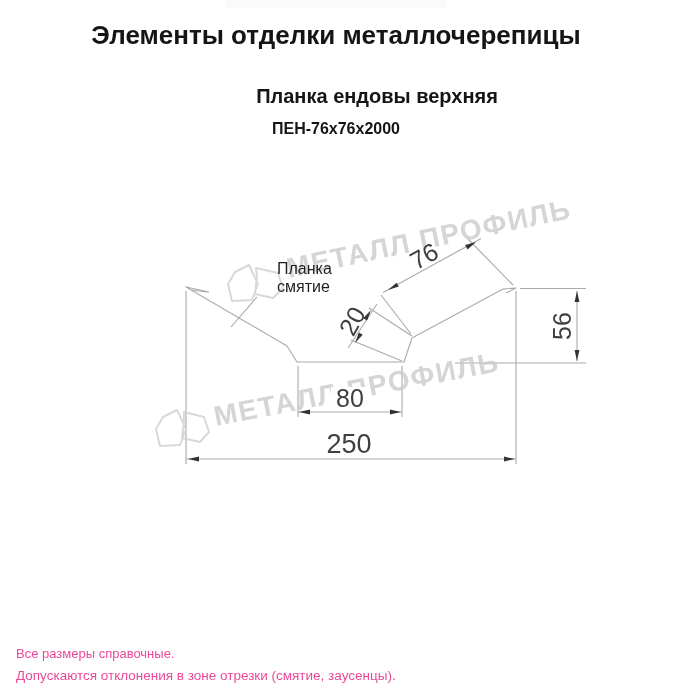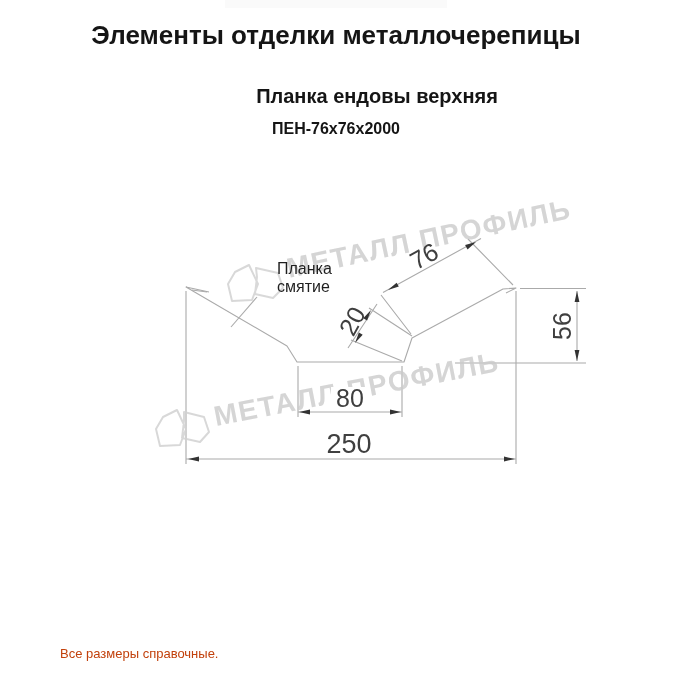--- a/index.html
+++ b/index.html
@@ -21,21 +21,21 @@
     font-size:20px;font-weight:bold;color:#151515;padding-left:32px;
   }
   .model{
     left:0;top:120px;width:672px;text-align:center;
     font-size:16px;font-weight:bold;color:#151515;
   }
   svg.drawing{left:0;top:0;width:700px;height:700px;}
   .face-label{
     left:277px;top:260px;font-size:16px;line-height:17.5px;color:#1f1f1f;
   }
-  .footer{left:16px;top:646px;color:#c2410c;margin-left:44px;}
+  .footer{left:16px;top:646px;color:#ec4899;}
   .footer .l1{font-size:13px;}
   .footer .l2{font-size:13.5px;margin-top:7px;}
   text.dim{fill:#3f3f3f;font-family:"Liberation Sans",sans-serif;}
   text.wm{
     fill:#cbcbcb;font-family:"Liberation Sans",sans-serif;
     font-weight:bold;font-size:28px;letter-spacing:1.5px;opacity:0.8;
   }
 </style>
 </head>
 <body>
@@ -98,13 +98,14 @@
   </g>
 </svg>
 
 <div class="abs face-label">
   <div>Планка</div>
   <div>смятие</div>
 </div>
 
 <div class="abs footer">
   <div class="l1">Все размеры справочные.</div>
+  <div class="l2">Допускаются отклонения в зоне отрезки (смятие, заусенцы).</div>
 </div>
 
 </body></html>

